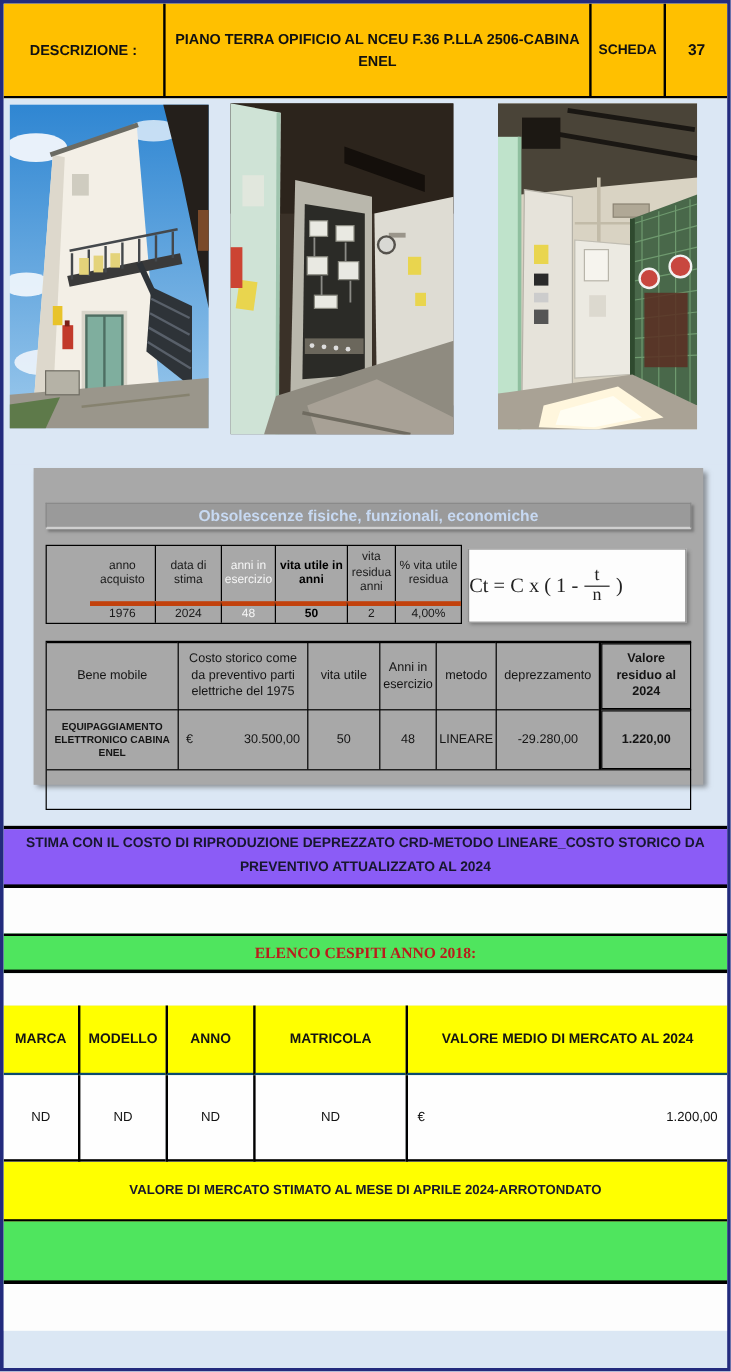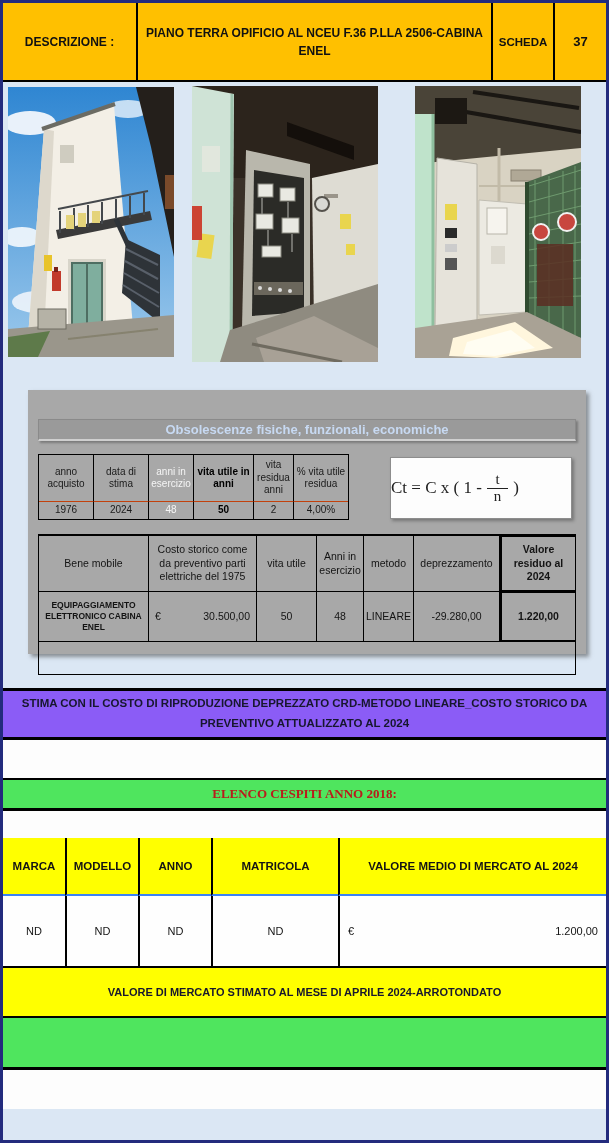--- a/index.html
+++ b/index.html
@@ -42,22 +42,22 @@
   .obs-title{
     height:22px;background:#9a9a9a;border:1px solid #8a8a8a;
     border-bottom:2px solid #cfcfcf;box-sizing:border-box;
     display:flex;align-items:center;justify-content:center;
     color:#c7d9f2;font-weight:bold;font-size:13px;
     box-shadow:2px 2px 2px rgba(80,80,80,.5);
     margin-top:24px;
   }
   .obs-row1{display:flex;margin-top:13px;align-items:flex-start;}
   .t1{display:grid;grid-template-columns:54px 55px 45px 60px 40px 55px;
-      border:1px solid #000;box-sizing:border-box;}
-  .t1 .c{border-left:1px solid #000;border-top:1px solid #c2410c;
+      border:1px solid #000;box-sizing:border-box;padding-left:36px;}
+  .t1 .c{border-left:1px solid #000;border-top:4px solid #c2410c;
       display:flex;align-items:center;justify-content:center;text-align:center;
       font-size:10px;color:#1a1a1a;line-height:1.25;box-sizing:border-box;padding:1px 2px;}
   .t1 .r1{height:46px;border-top:none;}
   .t1 .c:nth-child(6n+1){border-left:none;}
   .t1 .r2{height:18px;}
   .t1 .white{color:#f5f5f5;}
   .t1 .bold{font-weight:bold;color:#000;}
   .formula-box{
     margin-left:auto;margin-right:4px;margin-top:3px;
     width:180px;height:60px;background:#fdfdfd;border:1px solid #8d8d8d;
@@ -89,21 +89,21 @@
     border-bottom:3px solid #000;padding:0 10px;line-height:1.7;}
   .gap-a{height:38px;background:#fdfdfd;}
   .b-elenco{height:33px;background:#4fe55e;color:#b91c1c;font-size:13px;
     border-top:2px solid #000;border-bottom:3px solid #000;font-family:Liberation Serif, serif;}
   .gap-b{height:27px;background:#fdfdfd;}
   
   .mkt{display:grid;grid-template-columns:62px 73px 73px 127px 1fr;}
   .mkt .c{display:flex;align-items:center;justify-content:center;text-align:center;
     border-left:2px solid #000;box-sizing:border-box;font-size:11.5px;color:#141414;}
   .mkt .c:first-child{border-left:none;}
-  .mkt-head .c{height:58px;background:#ffff00;font-weight:bold;border-bottom:2px solid #3b82f6;}
+  .mkt-head .c{height:58px;background:#ffff00;font-weight:bold;border-bottom:2px solid #0c4a6e;}
   .mkt-data .c{height:72px;background:#fefefe;border-bottom:2px solid #000;font-size:11px;}
   .mkt-data .money{justify-content:space-between;padding:0 8px;}
   .b-valore{height:50px;background:#ffff00;color:#17172e;font-size:11px;border-bottom:2px solid #000;}
   .green-row{height:49px;background:#4fe55e;border-bottom:3px solid #000;}
   .white-row{height:39px;background:#fdfdfd;}
 </style>
 </head>
 <body>
 
 <div class="page">

